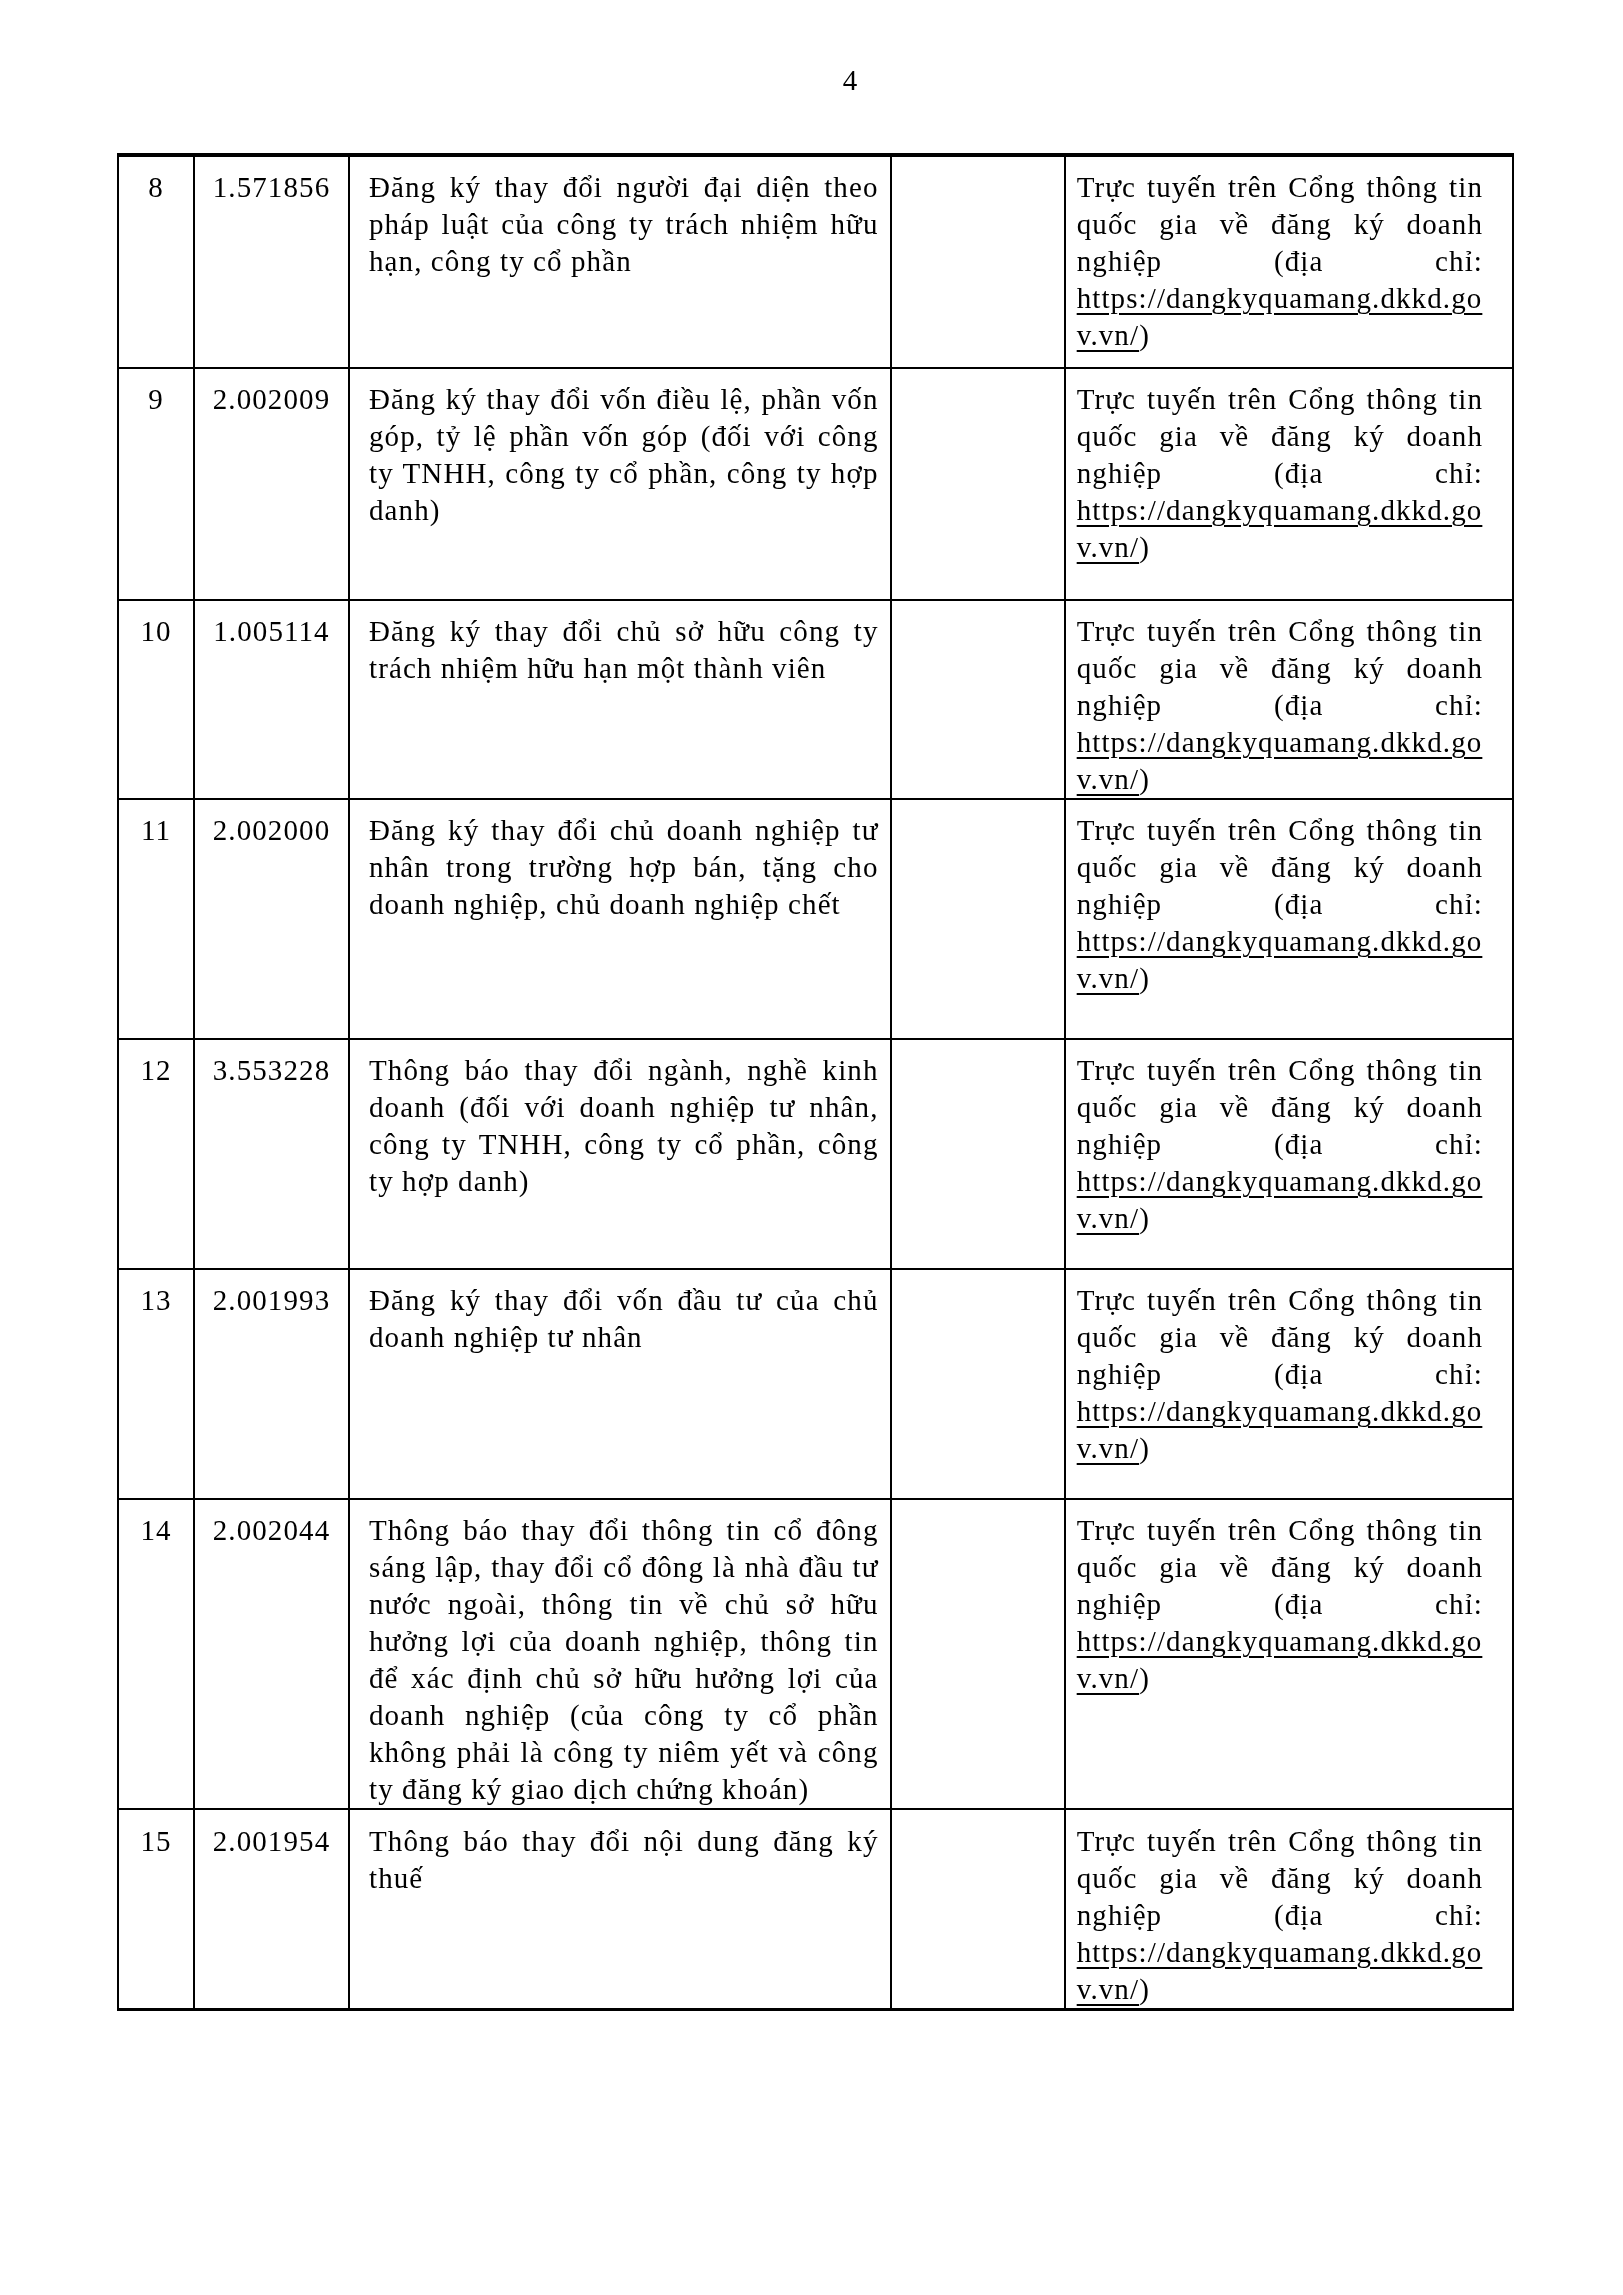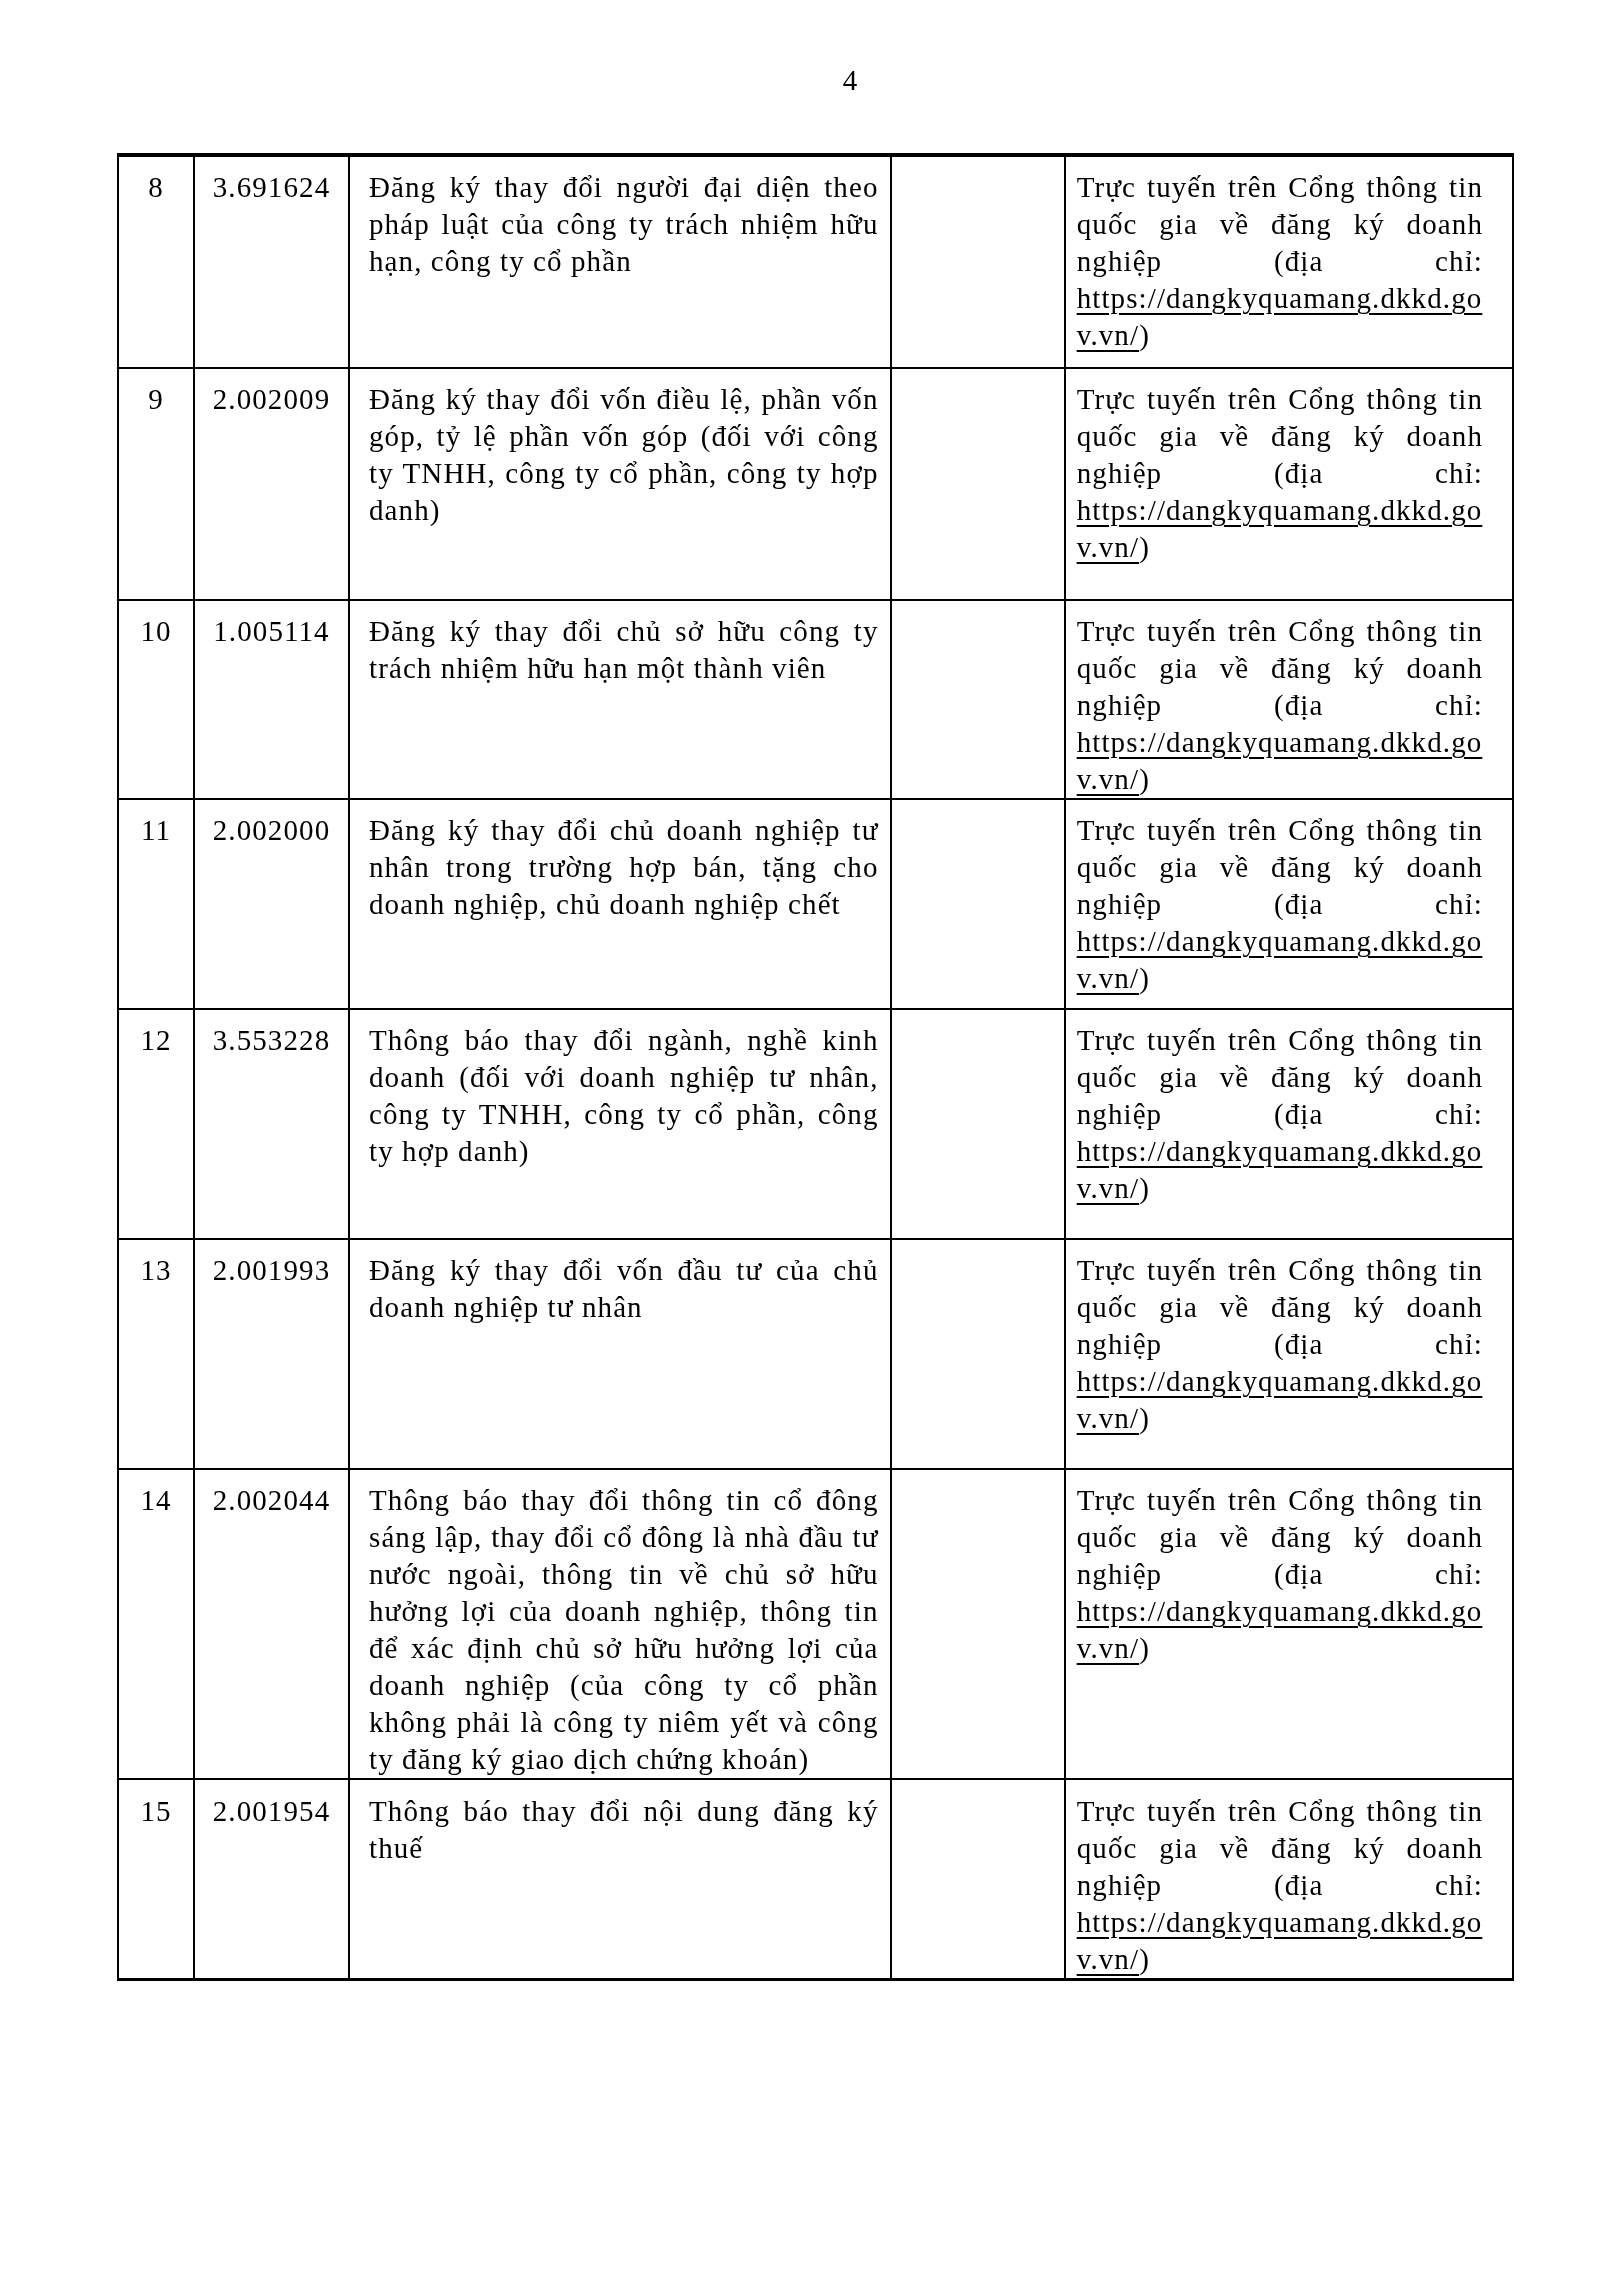--- a/index.html
+++ b/index.html
@@ -79,40 +79,40 @@
     <colgroup>
       <col class="c1">
         <col class="c2">
         <col class="c3">
         <col class="c4">
         <col class="c5">
     </colgroup>
     <tbody>
         <tr class="thick-top" style="height: 213px;">
       <td class="cell-num">8</td>
-      <td class="cell-code">3.691624</td>
+      <td class="cell-code">1.571856</td>
       <td class="cell-name">Đăng ký thay đổi người đại diện theo pháp luật của công ty trách nhiệm hữu hạn, công ty cổ phần</td>
       <td class="cell-blank"></td>
       <td class="cell-method"><span>Trực tuyến trên Cổng thông tin quốc gia về đăng ký doanh nghiệp (địa chỉ: </span><a class="portal-link" href="#">https://dangkyquamang.dkkd.gov.vn/</a><span>)</span></td>
     </tr>
         <tr style="height: 232px;">
       <td class="cell-num">9</td>
       <td class="cell-code">2.002009</td>
       <td class="cell-name">Đăng ký thay đổi vốn điều lệ, phần vốn góp, tỷ lệ phần vốn góp (đối với công ty TNHH, công ty cổ phần, công ty hợp danh)</td>
       <td class="cell-blank"></td>
       <td class="cell-method"><span>Trực tuyến trên Cổng thông tin quốc gia về đăng ký doanh nghiệp (địa chỉ: </span><a class="portal-link" href="#">https://dangkyquamang.dkkd.gov.vn/</a><span>)</span></td>
     </tr>
         <tr style="height: 168px;">
       <td class="cell-num">10</td>
       <td class="cell-code">1.005114</td>
       <td class="cell-name">Đăng ký thay đổi chủ sở hữu công ty trách nhiệm hữu hạn một thành viên</td>
       <td class="cell-blank"></td>
       <td class="cell-method"><span>Trực tuyến trên Cổng thông tin quốc gia về đăng ký doanh nghiệp (địa chỉ: </span><a class="portal-link" href="#">https://dangkyquamang.dkkd.gov.vn/</a><span>)</span></td>
     </tr>
-        <tr style="height: 210px;">
+        <tr style="height: 240px;">
       <td class="cell-num">11</td>
       <td class="cell-code">2.002000</td>
       <td class="cell-name">Đăng ký thay đổi chủ doanh nghiệp tư nhân trong trường hợp bán, tặng cho doanh nghiệp, chủ doanh nghiệp chết</td>
       <td class="cell-blank"></td>
       <td class="cell-method"><span>Trực tuyến trên Cổng thông tin quốc gia về đăng ký doanh nghiệp (địa chỉ: </span><a class="portal-link" href="#">https://dangkyquamang.dkkd.gov.vn/</a><span>)</span></td>
     </tr>
         <tr style="height: 230px;">
       <td class="cell-num">12</td>
       <td class="cell-code">3.553228</td>
       <td class="cell-name">Thông báo thay đổi ngành, nghề kinh doanh (đối với doanh nghiệp tư nhân, công ty TNHH, công ty cổ phần, công ty hợp danh)</td>

